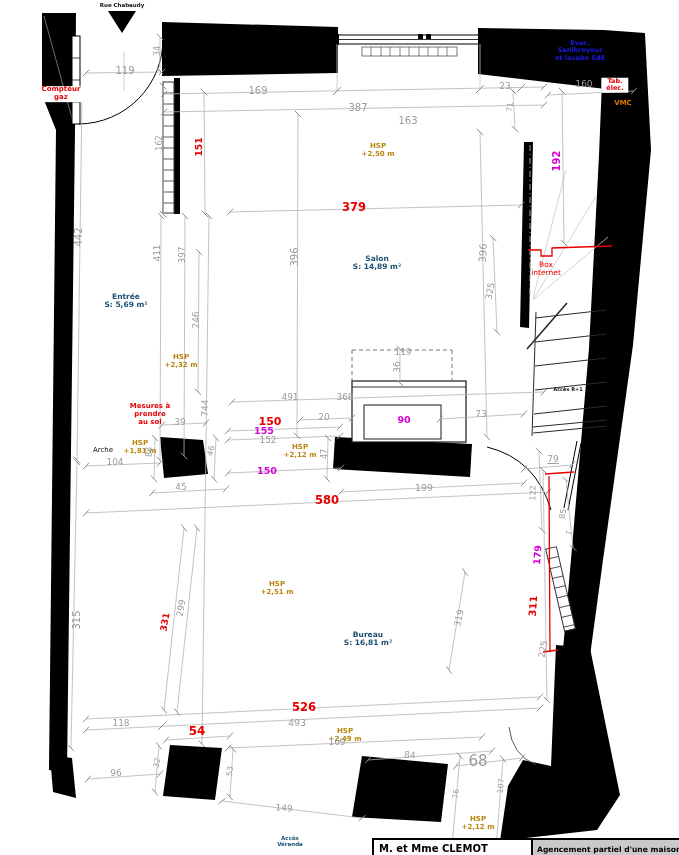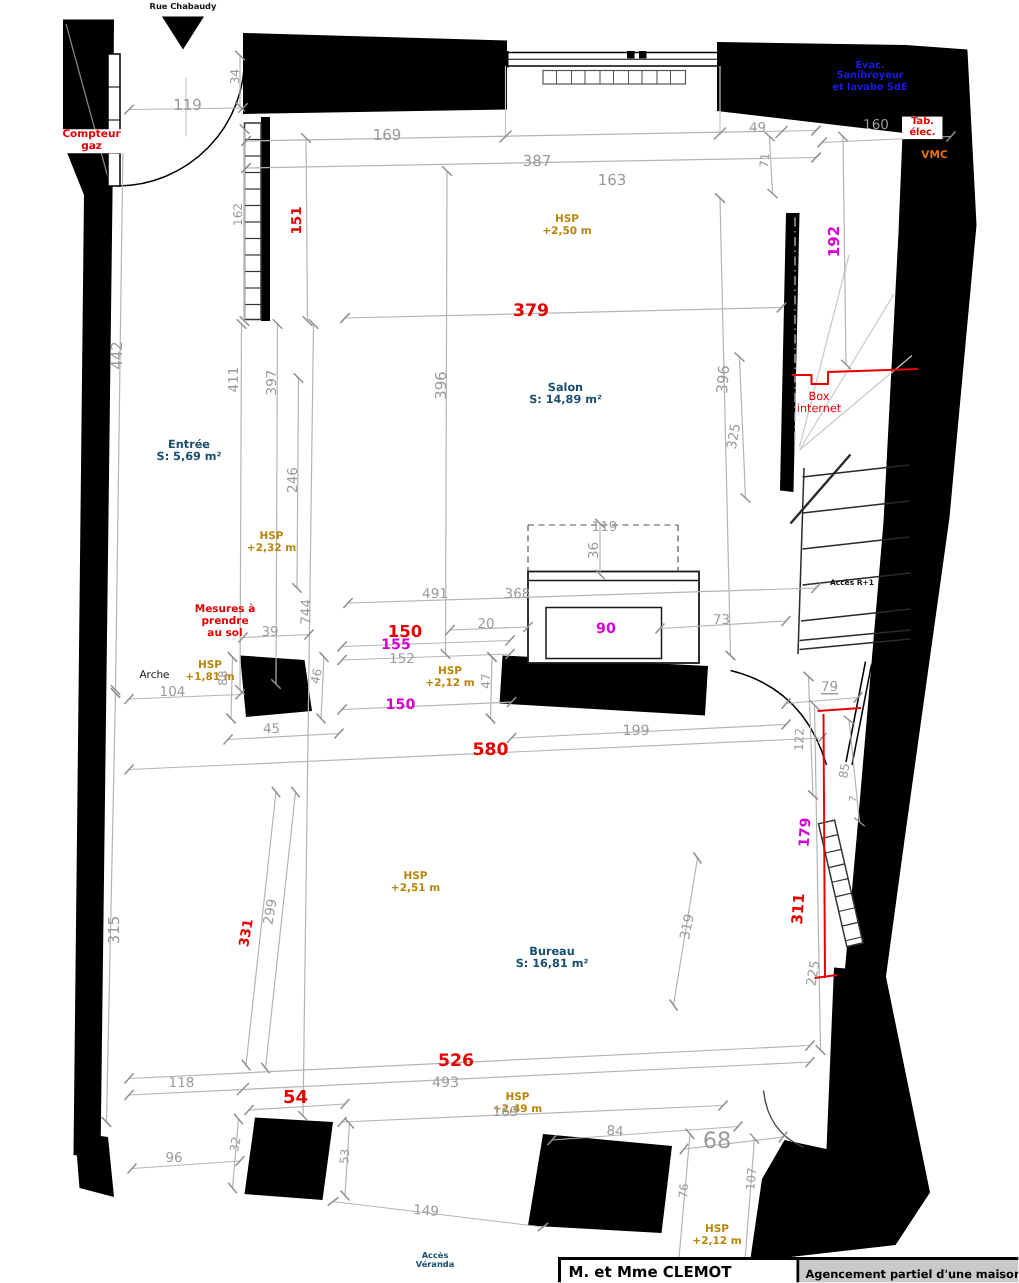--- a/index.html
+++ b/index.html
@@ -318,21 +318,21 @@
 </svg>
 
 <div id="plan-labels">
       <div class="plan-label" style="left: 122px; top: 5px; color: rgb(17, 17, 17); font-size: 5.5px; font-weight: bold; transform: translate(-50%, -50%) rotate(0deg);">Rue Chabaudy</div>
       <div class="plan-label bg" style="left: 61px; top: 94px; color: rgb(230, 0, 0); font-size: 7px; font-weight: bold; transform: translate(-50%, -50%) rotate(0deg);">Compteur
 gaz</div>
       <div class="plan-label" style="left: 125px; top: 71px; color: rgb(155, 155, 155); font-size: 10px; transform: translate(-50%, -50%) rotate(0deg);">119</div>
       <div class="plan-label" style="left: 158px; top: 51px; color: rgb(155, 155, 155); font-size: 8px; transform: translate(-50%, -50%) rotate(-90deg);">34</div>
       <div class="plan-label" style="left: 258px; top: 91px; color: rgb(155, 155, 155); font-size: 10px; transform: translate(-50%, -50%) rotate(0deg);">169</div>
       <div class="plan-label" style="left: 408px; top: 89px; color: rgb(155, 155, 155); font-size: 10px; transform: translate(-50%, -50%) rotate(0deg); margin-top: 32px;">163</div>
-      <div class="plan-label" style="left: 505px; top: 86px; color: rgb(155, 155, 155); font-size: 9px; transform: translate(-50%, -50%) rotate(0deg);">49</div>
+      <div class="plan-label" style="left: 505px; top: 86px; color: rgb(155, 155, 155); font-size: 9px; transform: translate(-50%, -50%) rotate(0deg);">23</div>
       <div class="plan-label" style="left: 584px; top: 84px; color: rgb(155, 155, 155); font-size: 9px; transform: translate(-50%, -50%) rotate(0deg);">160</div>
       <div class="plan-label" style="left: 358px; top: 108px; color: rgb(155, 155, 155); font-size: 10px; transform: translate(-50%, -50%) rotate(0deg);">387</div>
       <div class="plan-label" style="left: 511px; top: 107px; color: rgb(155, 155, 155); font-size: 8px; transform: translate(-50%, -50%) rotate(-85deg);">71</div>
       <div class="plan-label" style="left: 564px; top: 51px; color: rgb(26, 26, 230); font-size: 6.5px; font-weight: bold; transform: translate(-50%, -50%) rotate(0deg); margin-left: 16px;">Evac.
 Sanibroyeur
 et lavabo SdE</div>
       <div class="plan-label bg" style="left: 615px; top: 85px; color: rgb(230, 0, 0); font-size: 6.5px; font-weight: bold; transform: translate(-50%, -50%) rotate(0deg);">Tab.
 élec.</div>
       <div class="plan-label" style="left: 623px; top: 104px; color: rgb(230, 115, 0); font-size: 7px; font-weight: bold; transform: translate(-50%, -50%) rotate(0deg);">VMC</div>
       <div class="plan-label" style="left: 160px; top: 143px; color: rgb(155, 155, 155); font-size: 8px; transform: translate(-50%, -50%) rotate(-90deg);">162</div>

